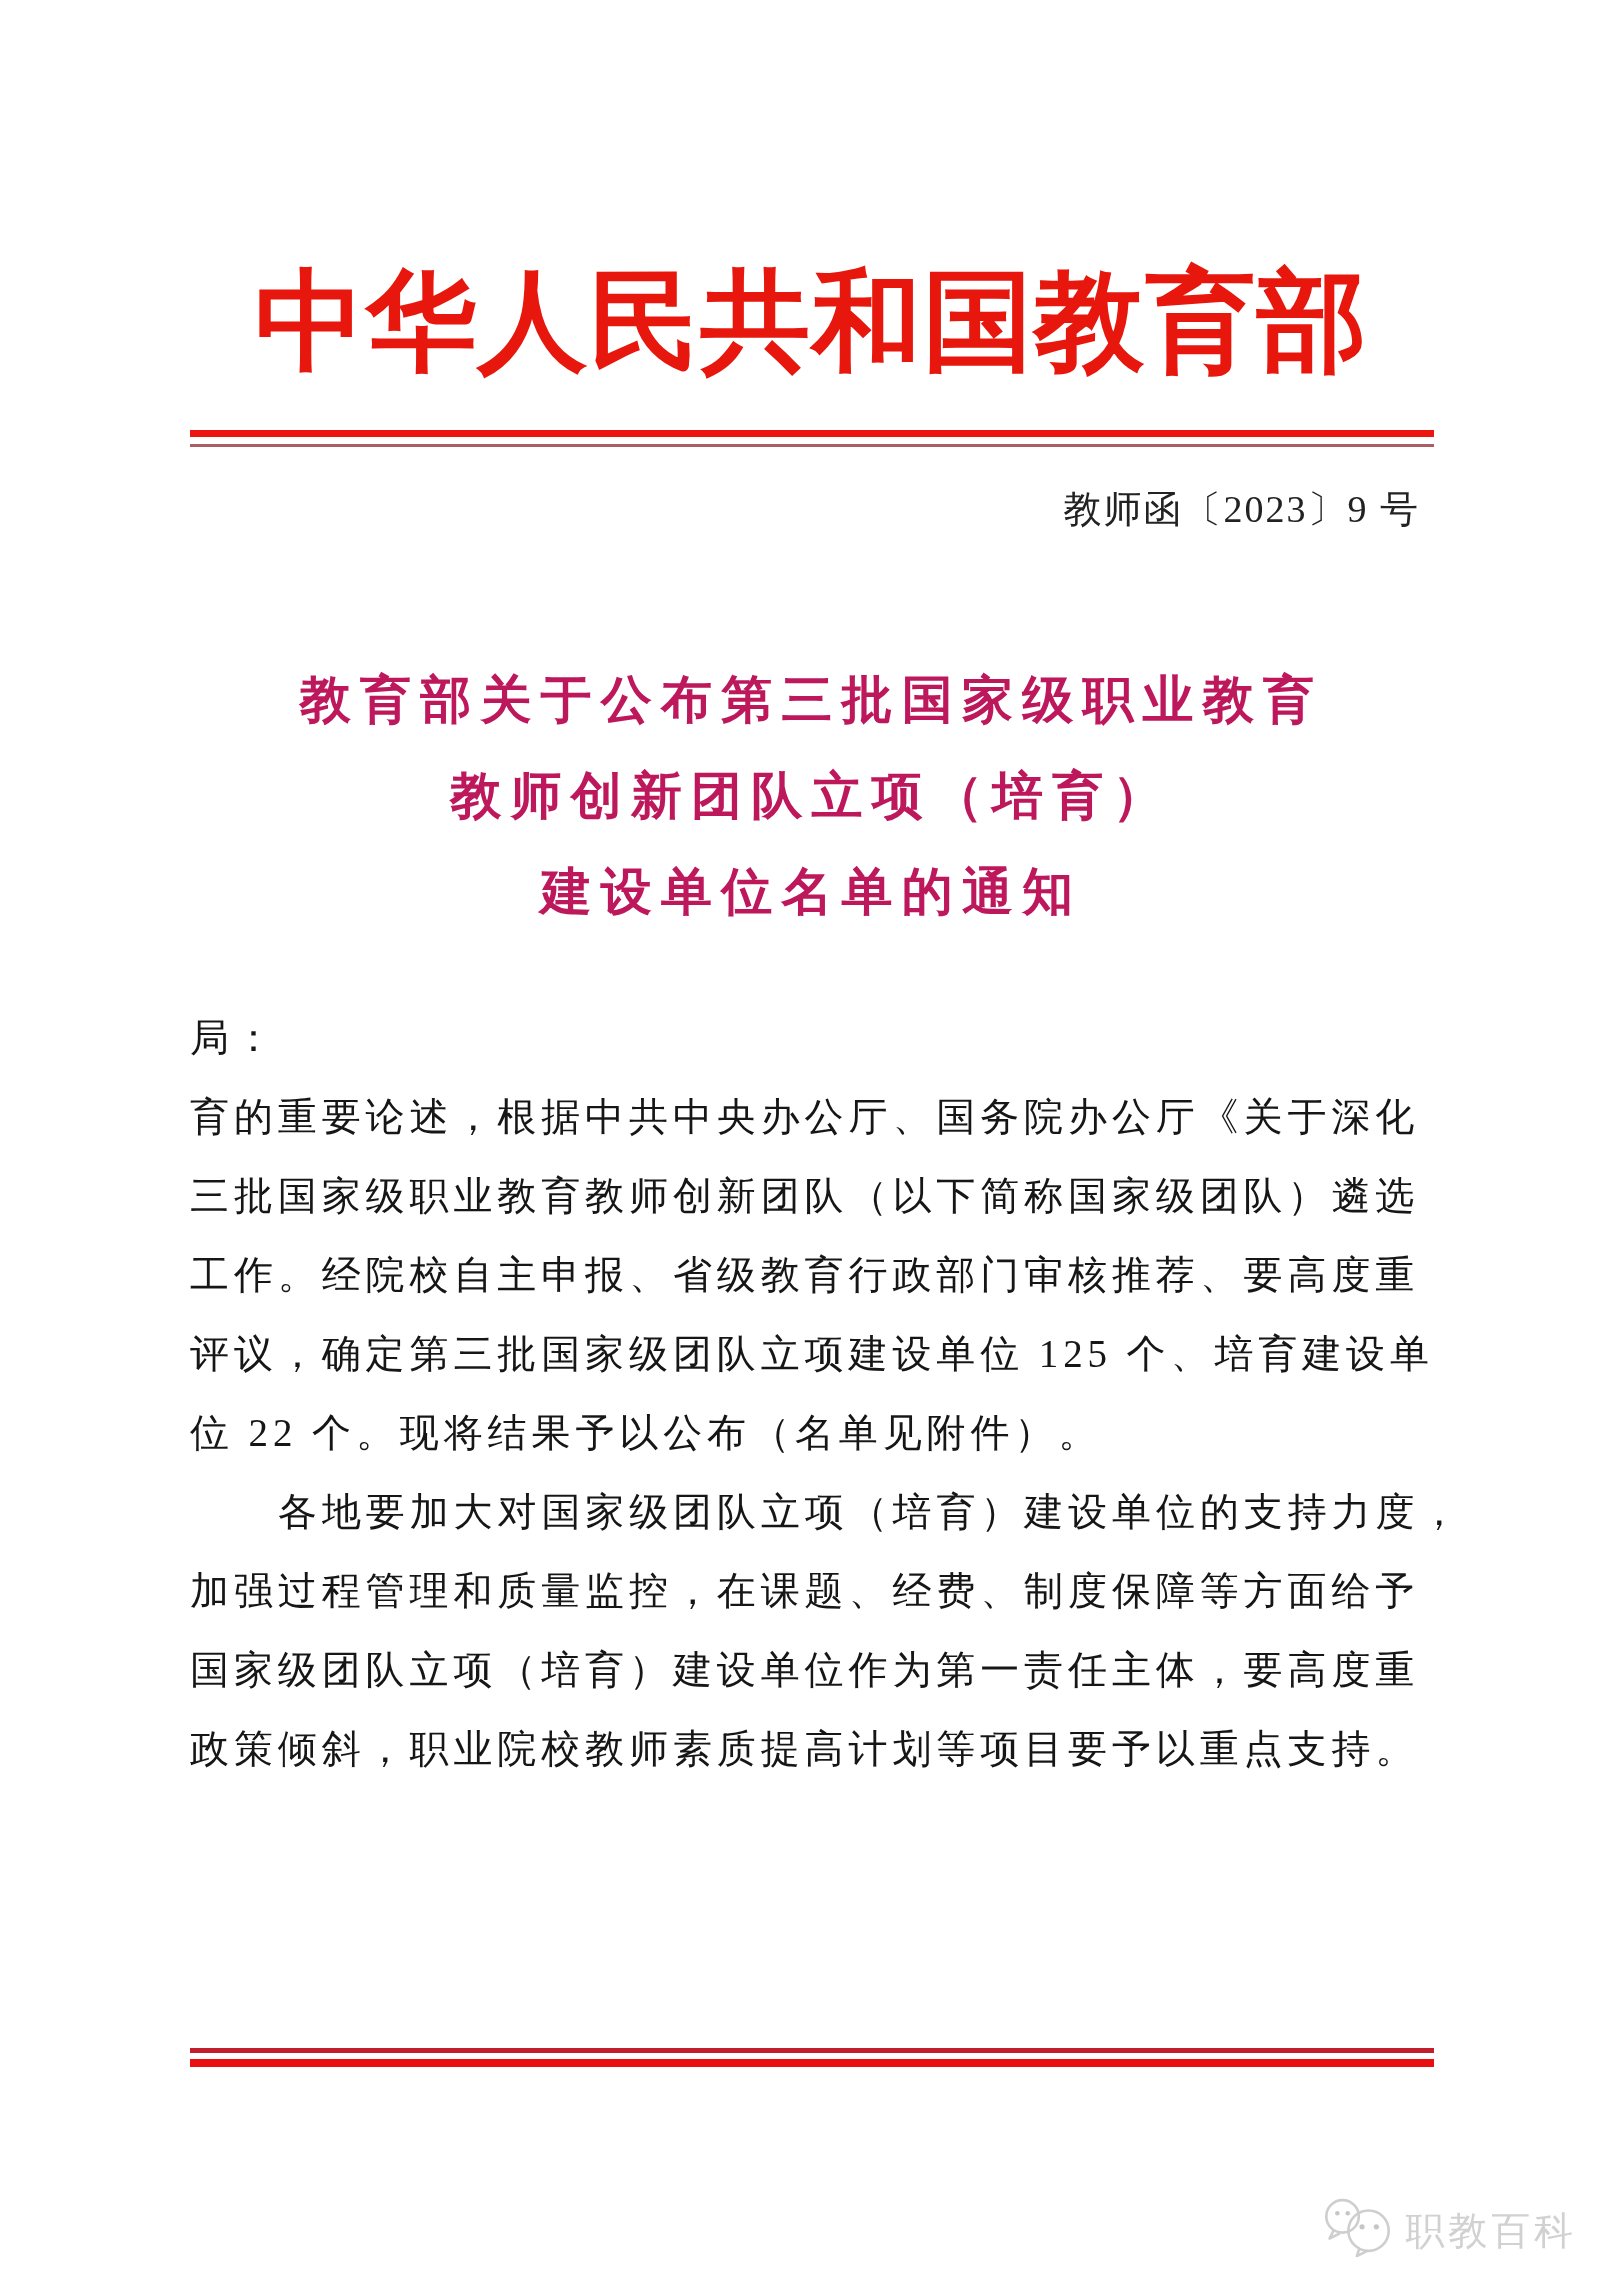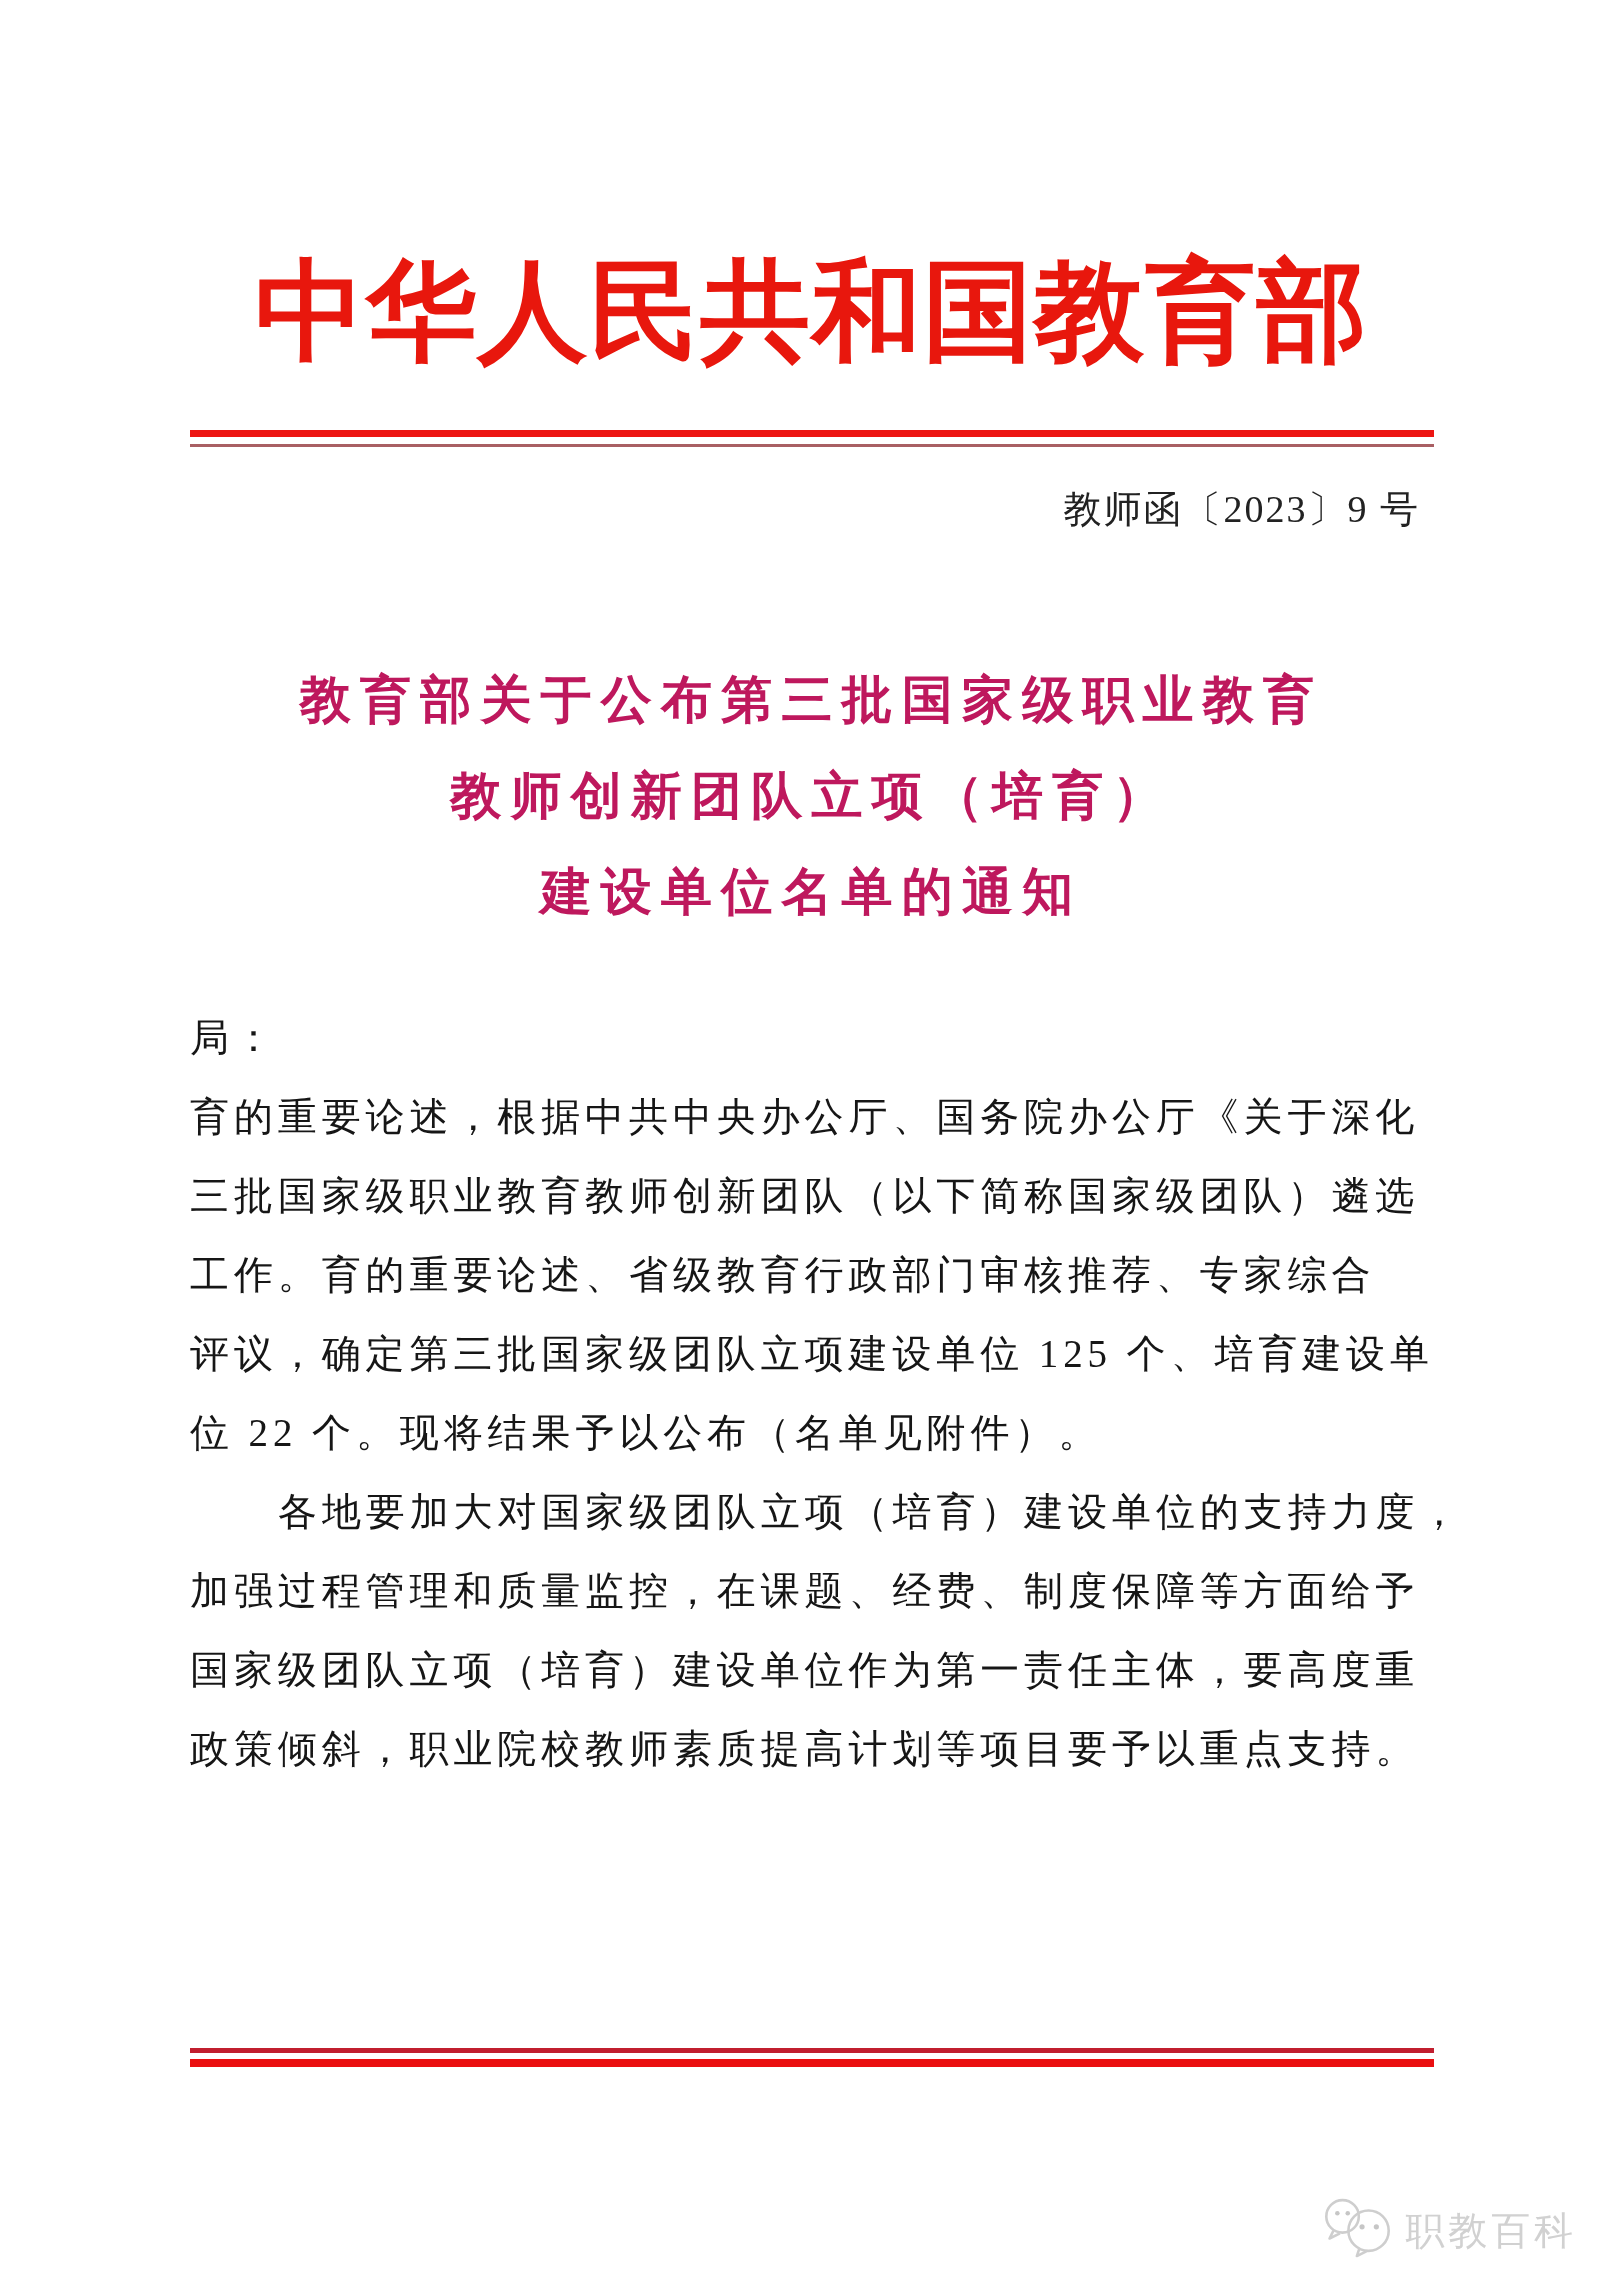--- a/index.html
+++ b/index.html
@@ -10,21 +10,21 @@
     position: relative;
     overflow: hidden;
     font-family: "Liberation Serif", "DejaVu Serif", serif;
     color: #1a1a1a;
   }
   .page { position: absolute; inset: 0; }
 
   
   .org-title {
     position: absolute;
-    top: 238px;
+    top: 248px;
     left: 0;
     width: 100%;
     text-align: center;
     font-size: 110px;
     font-weight: bold;
     letter-spacing: 1.3px;
     color: #e8170d;
     white-space: nowrap;
   }
 
@@ -135,21 +135,21 @@
   <div class="doc-title">
     <span class="title-line">教育部关于公布第三批国家级职业教育</span>
     <span class="title-line">教师创新团队立项（培育）</span>
     <span class="title-line">建设单位名单的通知</span>
   </div>
 
   <div class="body-text">
       <div class="body-line">局：</div>
       <div class="body-line">育的重要论述，根据中共中央办公厅、国务院办公厅《关于深化</div>
       <div class="body-line">三批国家级职业教育教师创新团队（以下简称国家级团队）遴选</div>
-      <div class="body-line">工作。育的重要论述、省级教育行政部门审核推荐、专家综合</div>
+      <div class="body-line">工作。经院校自主申报、省级教育行政部门审核推荐、要高度重</div>
       <div class="body-line">评议，确定第三批国家级团队立项建设单位 125 个、培育建设单</div>
       <div class="body-line">位 22 个。现将结果予以公布（名单见附件）。</div>
       <div class="body-line" style="text-indent: 88px;">各地要加大对国家级团队立项（培育）建设单位的支持力度，</div>
       <div class="body-line">加强过程管理和质量监控，在课题、经费、制度保障等方面给予</div>
       <div class="body-line">国家级团队立项（培育）建设单位作为第一责任主体，要高度重</div>
       <div class="body-line">政策倾斜，职业院校教师素质提高计划等项目要予以重点支持。</div>
     </div>
 
   <div class="foot-rule-top"></div>
   <div class="foot-rule-bottom"></div>

